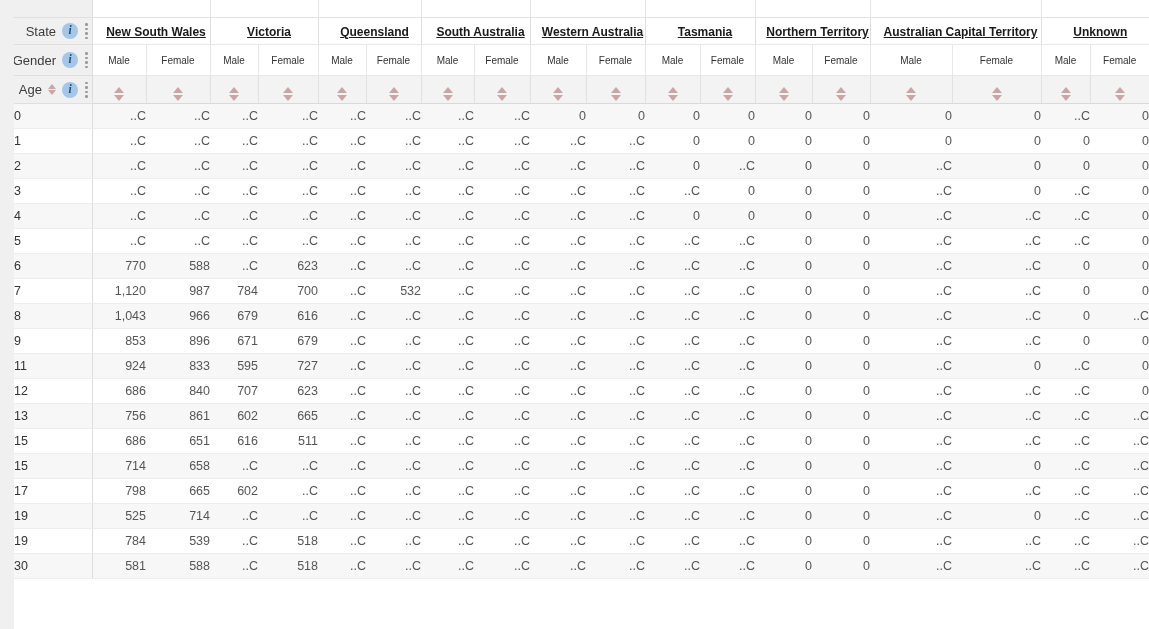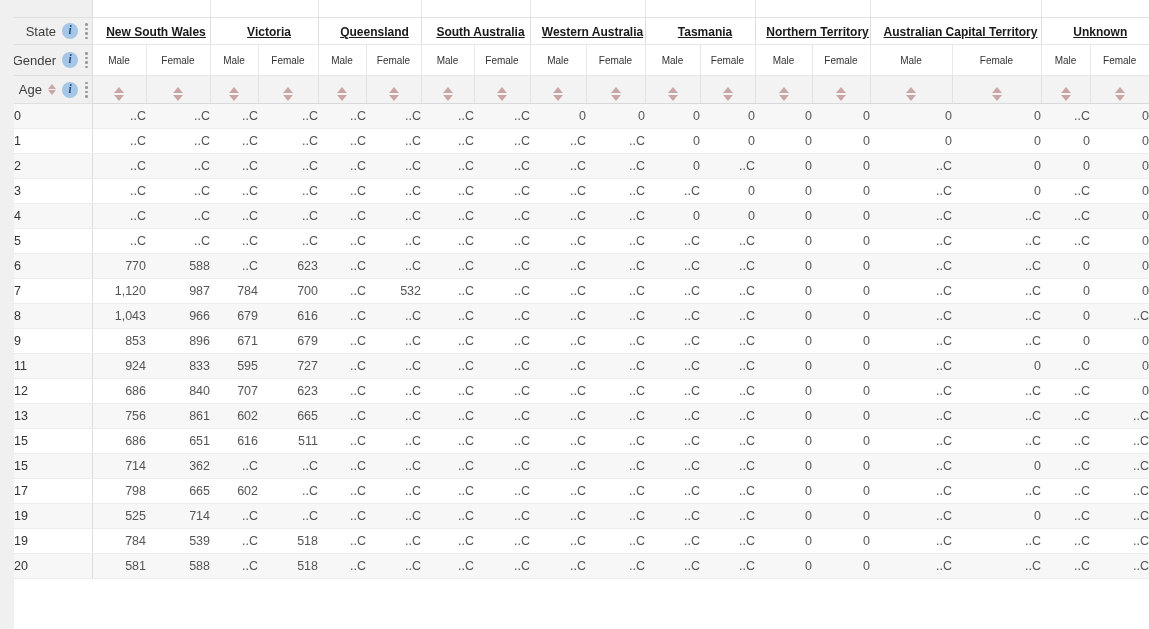--- a/index.html
+++ b/index.html
@@ -528,21 +528,21 @@
           <td class="val-cell">0</td>
           <td class="val-cell">0</td>
           <td class="val-cell">..C</td>
           <td class="val-cell">..C</td>
           <td class="val-cell">..C</td>
           <td class="val-cell">..C</td>
         </tr>
         <tr class="data-row">
           <th class="age-cell">15</th>
           <td class="val-cell">714</td>
-          <td class="val-cell">362</td>
+          <td class="val-cell">658</td>
           <td class="val-cell">..C</td>
           <td class="val-cell">..C</td>
           <td class="val-cell">..C</td>
           <td class="val-cell">..C</td>
           <td class="val-cell">..C</td>
           <td class="val-cell">..C</td>
           <td class="val-cell">..C</td>
           <td class="val-cell">..C</td>
           <td class="val-cell">..C</td>
           <td class="val-cell">..C</td>
@@ -610,21 +610,21 @@
           <td class="val-cell">..C</td>
           <td class="val-cell">..C</td>
           <td class="val-cell">0</td>
           <td class="val-cell">0</td>
           <td class="val-cell">..C</td>
           <td class="val-cell">..C</td>
           <td class="val-cell">..C</td>
           <td class="val-cell">..C</td>
         </tr>
         <tr class="data-row">
-          <th class="age-cell">20</th>
+          <th class="age-cell">30</th>
           <td class="val-cell">581</td>
           <td class="val-cell">588</td>
           <td class="val-cell">..C</td>
           <td class="val-cell">518</td>
           <td class="val-cell">..C</td>
           <td class="val-cell">..C</td>
           <td class="val-cell">..C</td>
           <td class="val-cell">..C</td>
           <td class="val-cell">..C</td>
           <td class="val-cell">..C</td>

